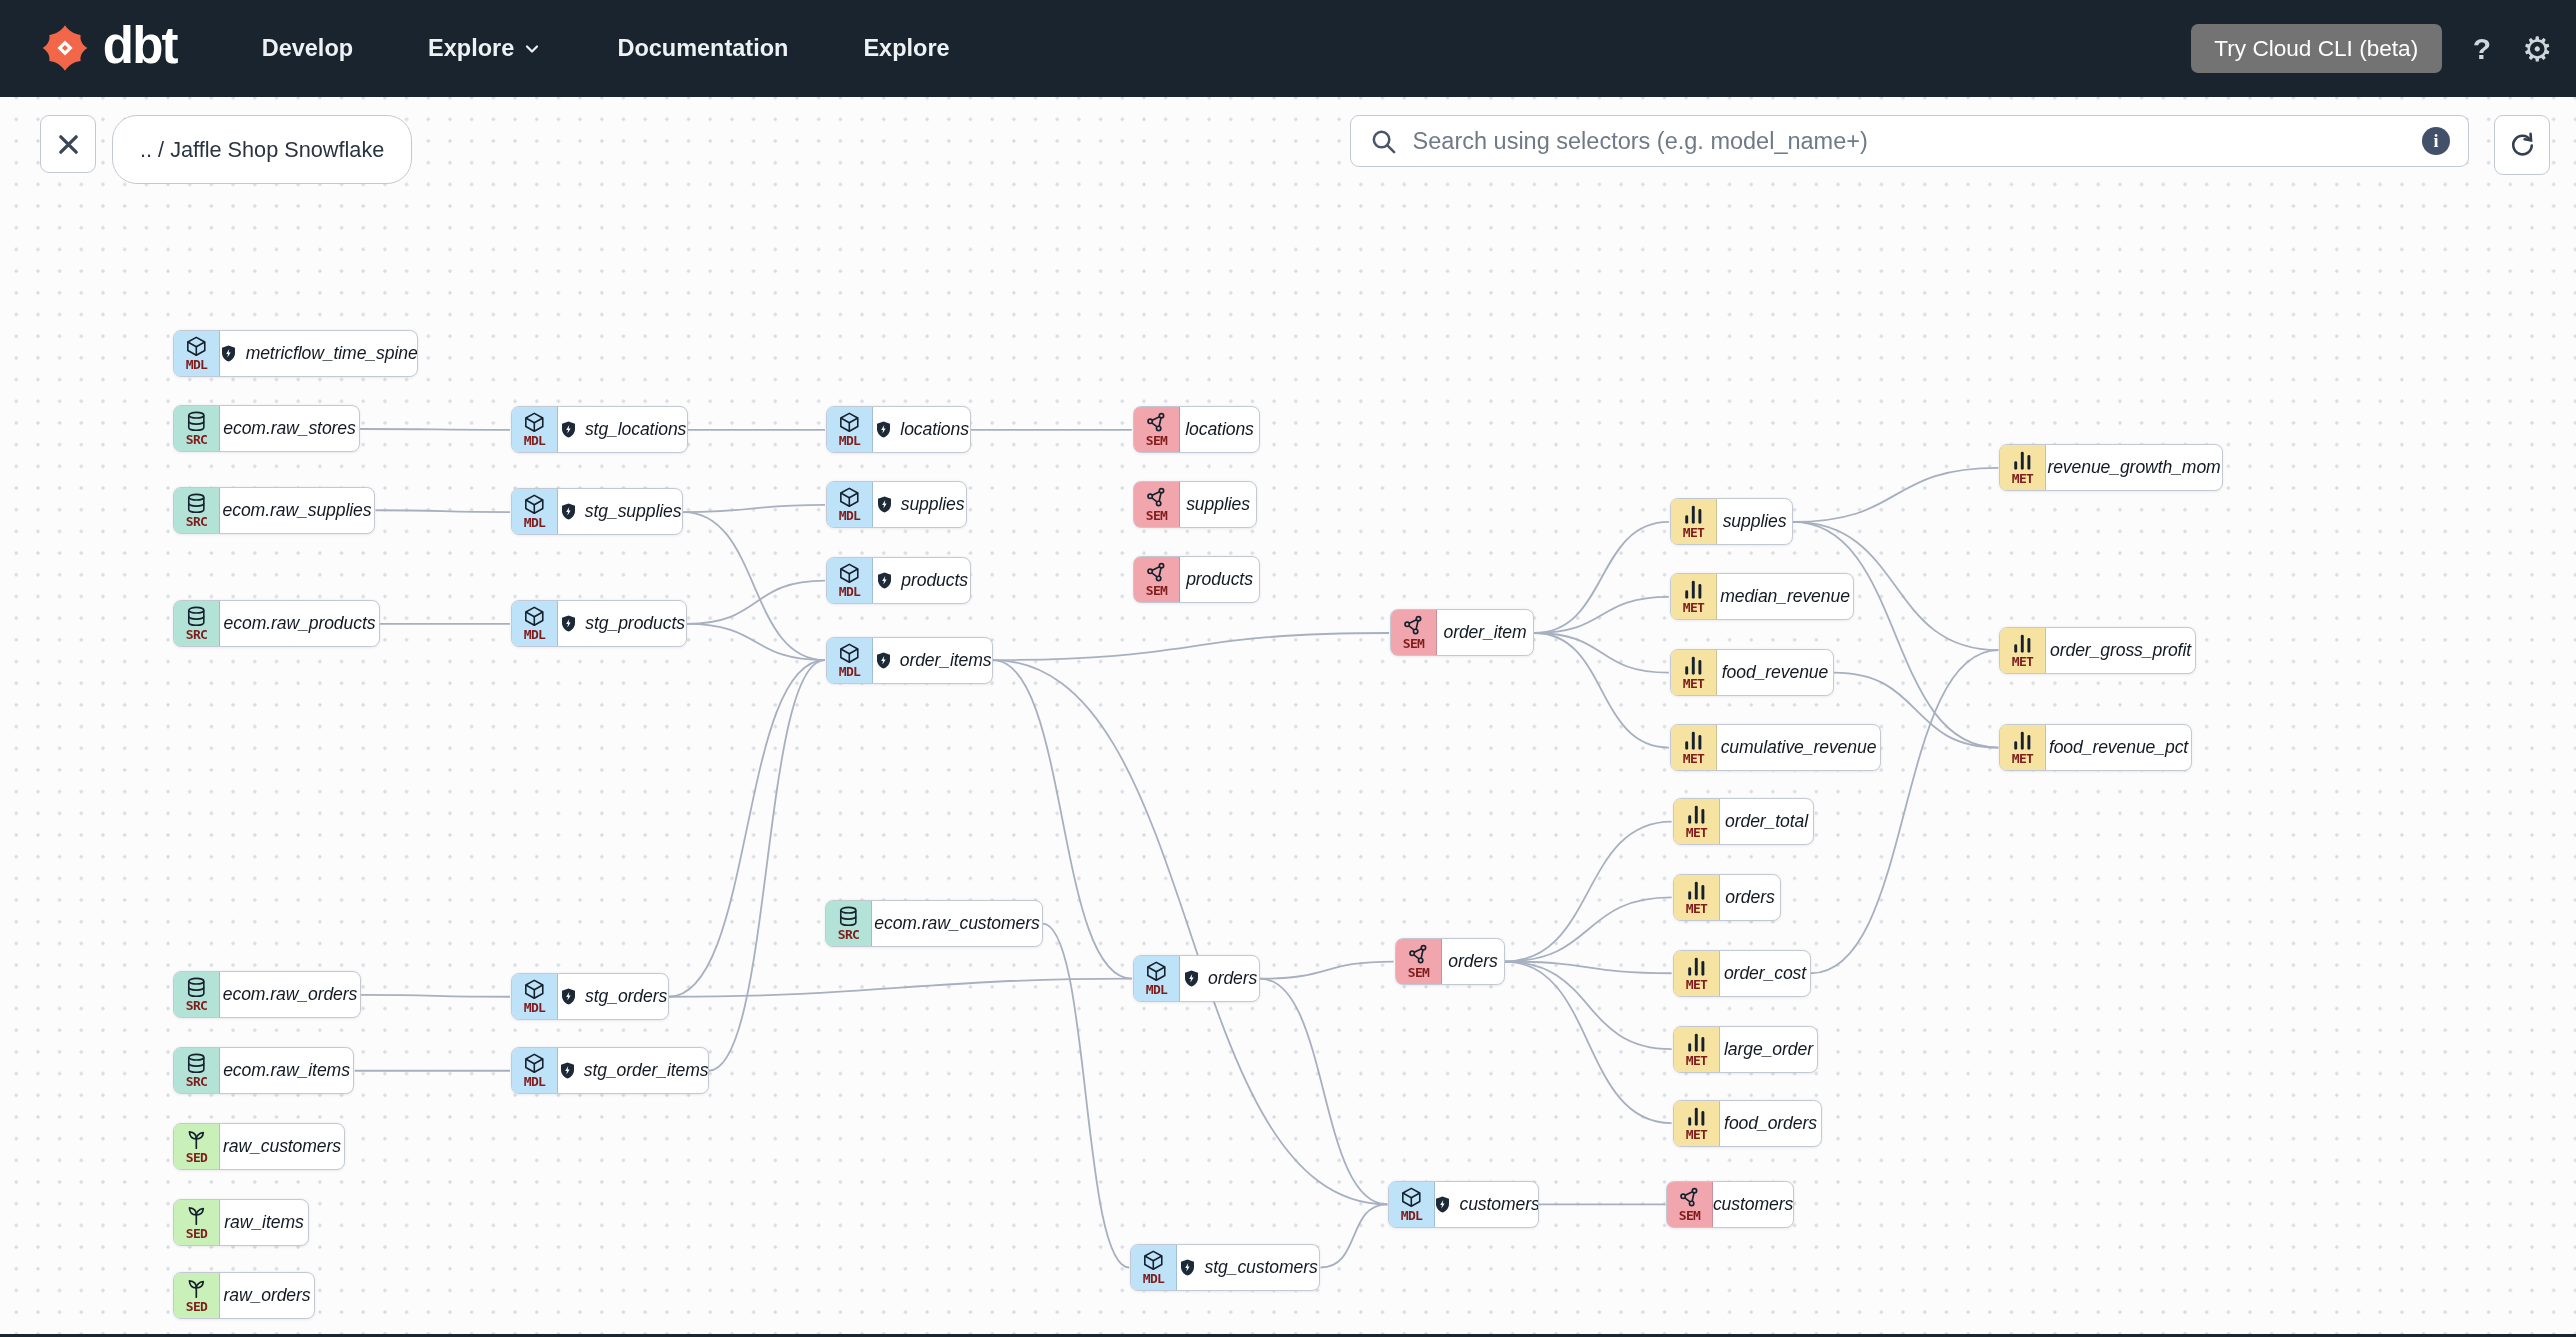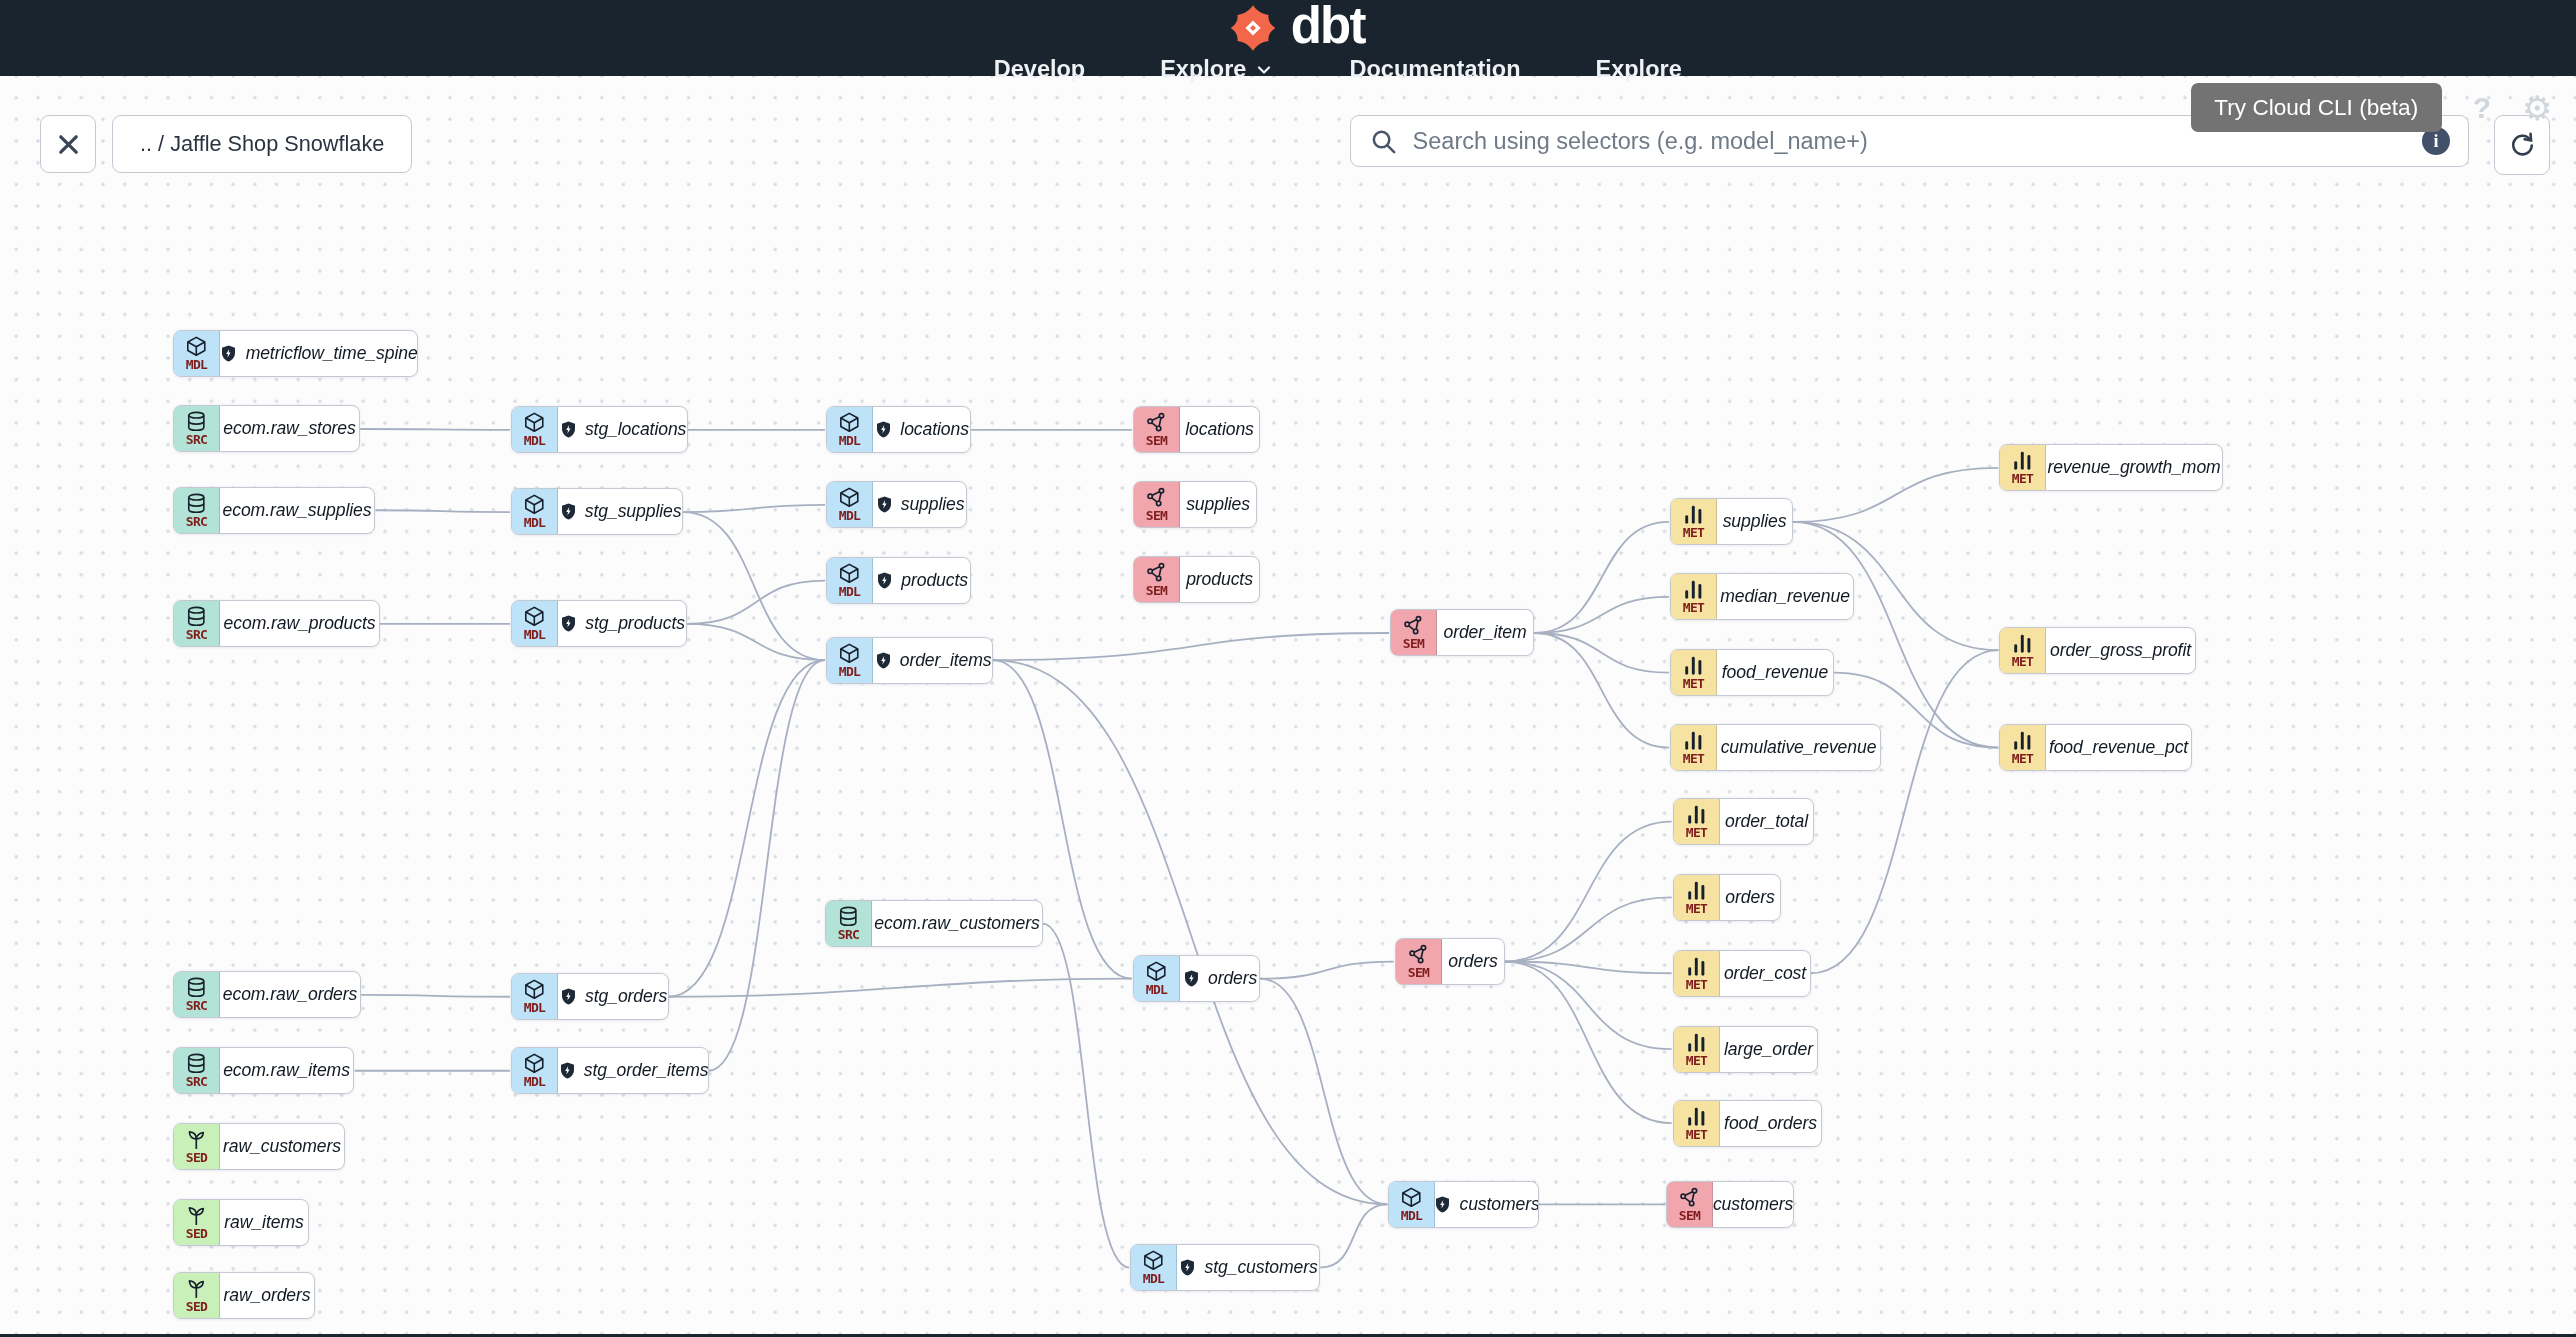--- a/index.html
+++ b/index.html
@@ -1,21 +1,21 @@
 <!DOCTYPE html>
 <html style="font-size:14.4px"><head>
 <meta charset="utf-8">
 <style>
   * { box-sizing: border-box; }
   html, body { margin: 0; padding: 0; overflow: hidden; }
   body { width: 2576px; height: 1338px; font-family: "Liberation Sans", sans-serif; background: #fff; }
   #app { position: relative; width: 2576px; height: 1338px; overflow: hidden; }
 
   
-  .nav { position: relative; z-index: 20; height: 76px; background: #19242e; display: flex; align-items: center; padding: 0 23.5px 0 38px; flex-direction: column; }
+  .nav { position: relative; z-index: 20; height: 97px; background: #19242e; display: flex; align-items: center; padding: 0 23.5px 0 38px; }
   .brand { display: flex; align-items: center; gap: 10.8px; }
   .brand-text { color: #fff; font-size: 51px; font-weight: 700; letter-spacing: -1.8px; line-height: 1; padding-bottom: 5.4px; }
   .menu { display: flex; align-items: center; gap: 51px; margin-left: 61px; }
   .menu-item { color: #eef2f5; font-size: 23.5px; font-weight: 700; display: flex; align-items: center; gap: 8.1px; cursor: pointer; white-space: nowrap; margin-left: 24px; }
   .nav-right { margin-left: auto; display: flex; align-items: center; gap: 31px; }
   .cli-btn { background: #737373; color: #fff; font-size: 22.6px; font-weight: 400; height: 49px; padding: 0 23.5px; border: none; border-radius: 7.2px; display: flex; align-items: center; cursor: pointer; font-family: "Liberation Sans", sans-serif; }
   .acct { display: flex; align-items: center; gap: 14.4px; color: #fff; font-size: 24.4px; white-space: nowrap; }
   .acct-name { font-weight: 700; display: flex; align-items: center; gap: 12.6px; cursor: pointer; }
   .sep { color: #8d99a5; font-weight: 400; padding: 0 1.8px; }
   .project { display: flex; align-items: center; gap: 9px; font-weight: 400; cursor: pointer; }
@@ -27,21 +27,21 @@
   .canvas { position: absolute; top: 76px; left: 0; width: 2576px; height: 1262px;
     background-color: #fcfcfd;
     background-image: radial-gradient(circle, #d9dce1 1.5px, transparent 1.7px);
     background-size: 21.7px 21.7px; background-position: 5.4px 10.8px; }
   #edges { position: absolute; left: 0; top: 0; width: 2576px; height: 1262px; }
   .edge { fill: none; stroke: #a7b0c0; stroke-width: 2; }
 
   
   .toolbtn { position: absolute; z-index: 10; background: #fff; border: 1.4px solid #c3c9d2; border-radius: 9px; display: flex; align-items: center; justify-content: center; cursor: pointer; }
   .close-btn { left: 40px; top: 39px; width: 56px; height: 58px; }
-  .crumb { left: 112px; top: 39px; height: 58px; padding: 0 27px; font-size: 21.7px; color: #2a3441; white-space: nowrap; }
+  .crumb { left: 112px; top: 39px; height: 69px; padding: 0 27px; font-size: 21.7px; color: #2a3441; white-space: nowrap; border-radius: 25px; }
   .searchbar { left: 1350px; top: 39px; width: 1119px; height: 52px; padding: 0 18px; gap: 12.6px; justify-content: flex-start; cursor: text; }
   .searchbar input { flex: 1; border: none; outline: none; font-size: 23.5px; color: #2a3441; font-family: "Liberation Sans", sans-serif; background: transparent; }
   .searchbar input::placeholder { color: #6f7a87; }
   .info-dot { width: 28px; height: 28px; border-radius: 50%; background: #42506a; color: #fff; font-size: 18px; font-weight: 700; font-family: "Liberation Serif", serif; display: flex; align-items: center; justify-content: center; flex: 0 0 auto; }
   .refresh-btn { left: 2494px; top: 39px; width: 56px; height: 60px; }
 
   
   .node { position: absolute; height: 47px; display: flex; background: #fff; border: 1.4px solid #c3c9d2; border-radius: 8.1px; box-shadow: 0 0.9px 2.7px rgba(20,30,45,0.08); cursor: pointer; }
   .badge { width: 46px; flex: 0 0 46px; display: flex; flex-direction: column; align-items: center; justify-content: center; gap: 0px; border-right: 0.9px solid rgba(29,41,58,0.18); border-radius: 6.3px 0 0 6.3px; }
   .badge .ntype { font-family: "DejaVu Sans Mono", monospace; font-size: 13px; font-weight: 700; color: #7f1d1d; line-height: 13.5px; letter-spacing: -0.7px; }

